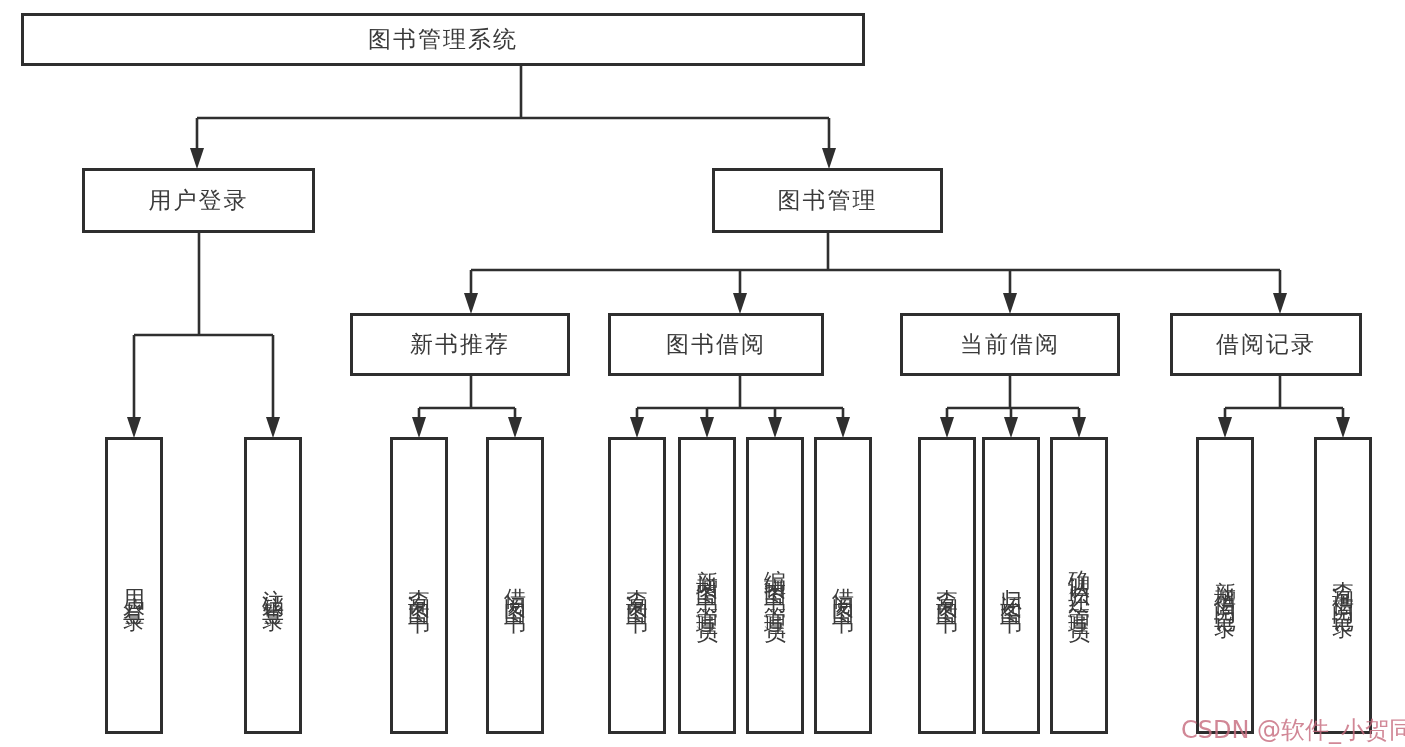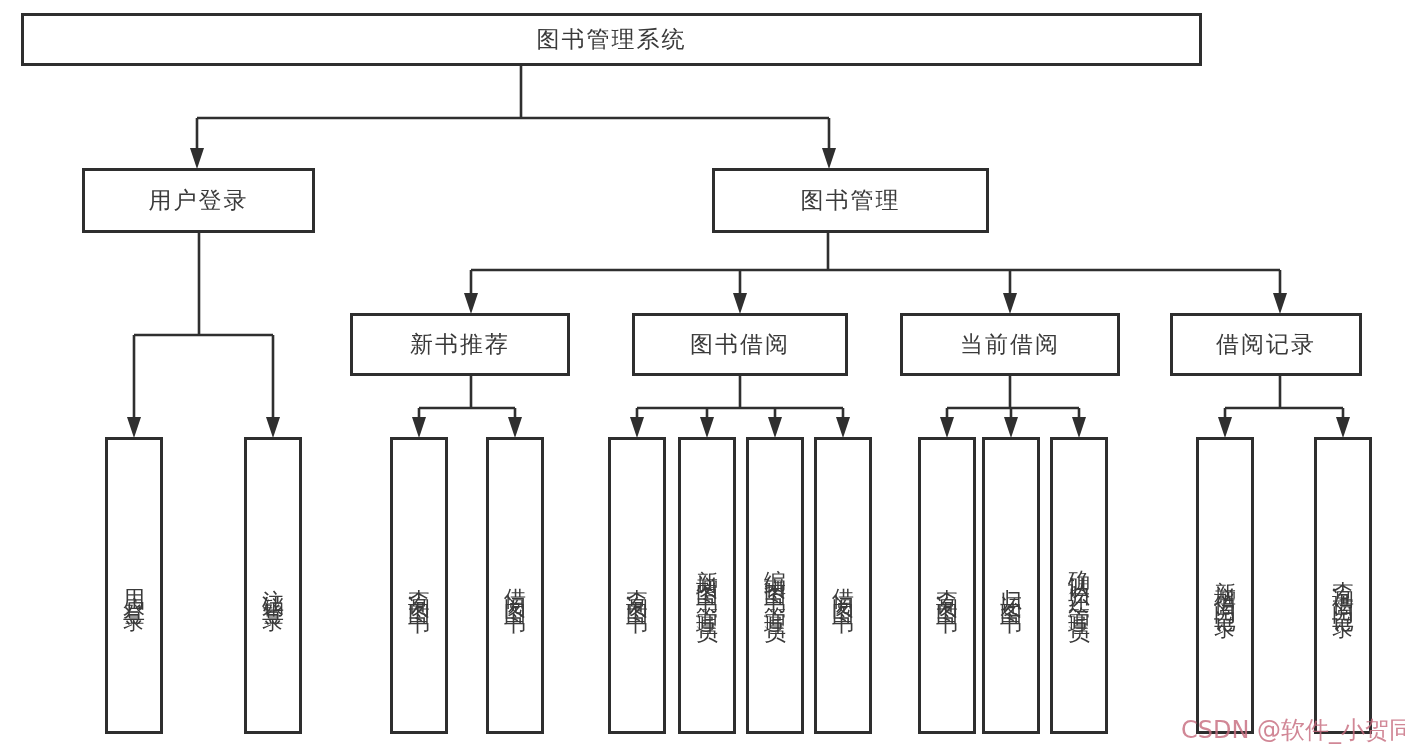--- a/index.html
+++ b/index.html
@@ -17,25 +17,25 @@
   }
   .leaf{
     position:absolute;box-sizing:border-box;border:3px solid #2e2e2e;background:#fff;
     display:flex;align-items:center;justify-content:center;
   }
   .leaf span{
     writing-mode:vertical-rl;text-orientation:mixed;
     font-size:22px;line-height:1;letter-spacing:0.34em;color:#3a3a3a;
   }
   
-  .n-root{left:21px;top:13px;width:1181px;height:53px;}
+  .n-root{left:21px;top:13px;width:844px;height:53px;}
   .n-user-login{left:82px;top:168px;width:233px;height:65px;}
-  .n-book-mgmt{left:712px;top:168px;width:277px;height:65px;}
+  .n-book-mgmt{left:712px;top:168px;width:231px;height:65px;}
   .n-new-books{left:350px;top:313px;width:220px;height:63px;}
-  .n-book-borrow{left:632px;top:313px;width:216px;height:63px;}
+  .n-book-borrow{left:608px;top:313px;width:216px;height:63px;}
   .n-current-borrow{left:900px;top:313px;width:220px;height:63px;}
   .n-borrow-records{left:1170px;top:313px;width:192px;height:63px;}
   
   .lf{top:437px;width:58px;height:297px;}
   .lf-1a{left:105px;} .lf-1b{left:244px;}
   .lf-2a{left:390px;} .lf-2b{left:486px;}
   .lf-3a{left:608px;} .lf-3b{left:678px;} .lf-3c{left:746px;} .lf-3d{left:814px;}
   .lf-4a{left:918px;} .lf-4b{left:982px;} .lf-4c{left:1050px;}
   .lf-5a{left:1196px;} .lf-5b{left:1314px;}
   .watermark{

